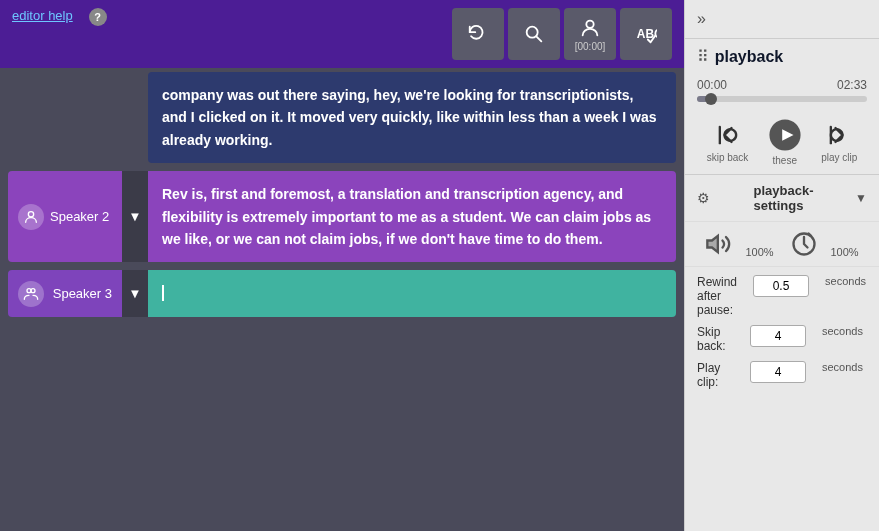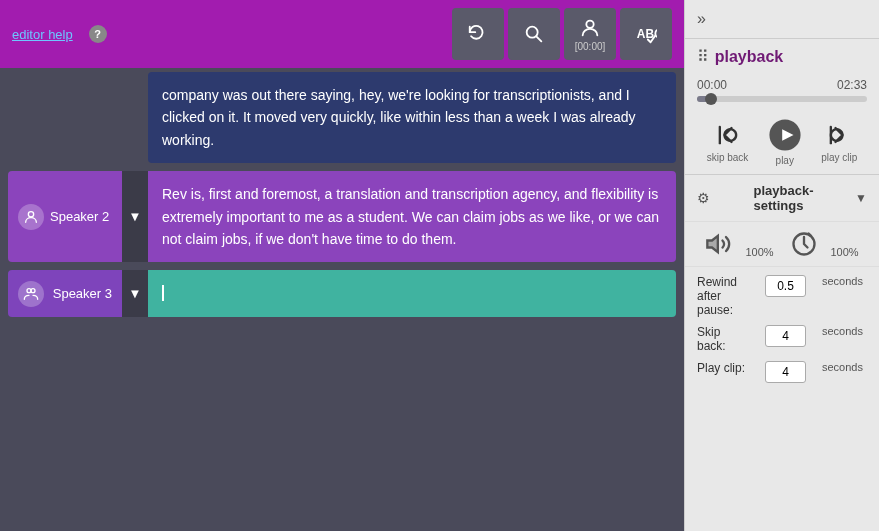--- a/index.html
+++ b/index.html
@@ -18,23 +18,23 @@
     .left-panel {
       flex: 1;
       display: flex;
       flex-direction: column;
       background: #4a4a5a;
     }
 
     
     .toolbar {
       display: flex;
-      align-items: center;
-      padding: 8px 12px;
-      background: #a21caf;
+      align-items: flex-start;
+      padding: 8px 12px;
+      background: #4c1d95;
       gap: 4px;
     }
     .editor-help-link {
       color: #6ec6ff;
       text-decoration: underline;
       cursor: pointer;
       font-size: 13px;
       margin-right: 8px;
     }
     .help-icon {
@@ -93,20 +93,21 @@
       font-size: 14px;
     }
     .speaker-content {
       flex: 1;
       background: #2d3a6e;
       border-radius: 0 4px 4px 0;
       padding: 12px 14px;
       font-size: 14px;
       line-height: 1.6;
       color: #fff;
+      font-weight: bold;
     }
     .speaker-content.speaker2-content { background: #7c3fa8; }
     .speaker-content.speaker3-content { background: #40b3a0; color: #fff; }
 
     
     .right-panel {
       width: 195px;
       background: #e8e8e8;
       color: #333;
       display: flex;
@@ -133,21 +134,21 @@
       gap: 6px;
       padding: 8px 12px 4px;
     }
     .playback-icon {
       color: #555;
       font-size: 16px;
     }
     .playback-title {
       font-size: 16px;
       font-weight: bold;
-      color: #701a75;
+      color: #0f172a;
     }
 
     
     .progress-section {
       padding: 8px 12px;
     }
     .time-row {
       display: flex;
       justify-content: space-between;
       font-size: 12px;
@@ -241,21 +242,21 @@
       display: flex;
       align-items: flex-start;
       gap: 16px;
     }
     .field-label {
       font-size: 12px;
       color: #333;
       flex: 1;
     }
     .field-input {
-      width: 41px;
+      width: 56px;
       padding: 3px 4px;
       border: 1px solid #aaa;
       border-radius: 3px;
       font-size: 12px;
       text-align: center;
       background: #fff;
     }
     .field-unit {
       font-size: 11px;
       color: #555;
@@ -420,21 +421,21 @@
         <path d="M5 5v14" stroke-linecap="round"></path>
         <path d="M9 12a5 5 0 1 1 0 .01" stroke-linecap="round"></path>
       </svg>
       <span class="ctrl-label">skip back</span>
     </button>
     <button class="ctrl-btn play-btn">
       <svg viewBox="0 0 24 24">
         <circle cx="12" cy="12" r="11" fill="#555" stroke="none"></circle>
         <polygon points="10,8 18,12 10,16" fill="#fff"></polygon>
       </svg>
-      <span class="ctrl-label">play</span>
+      <span class="ctrl-label">these</span>
     </button>
     <button class="ctrl-btn">
       <svg viewBox="0 0 24 24" fill="none" stroke="currentColor" stroke-width="2">
         <path d="M5 5v14" stroke-linecap="round"></path>
         <path d="M15 12a5 5 0 1 1 0-.01" stroke-linecap="round"></path>
         <polyline points="9,6 15,12 9,18" stroke-linecap="round" stroke-linejoin="round"></polyline>
       </svg>
       <span class="ctrl-label">play clip</span>
     </button>
   </div>

